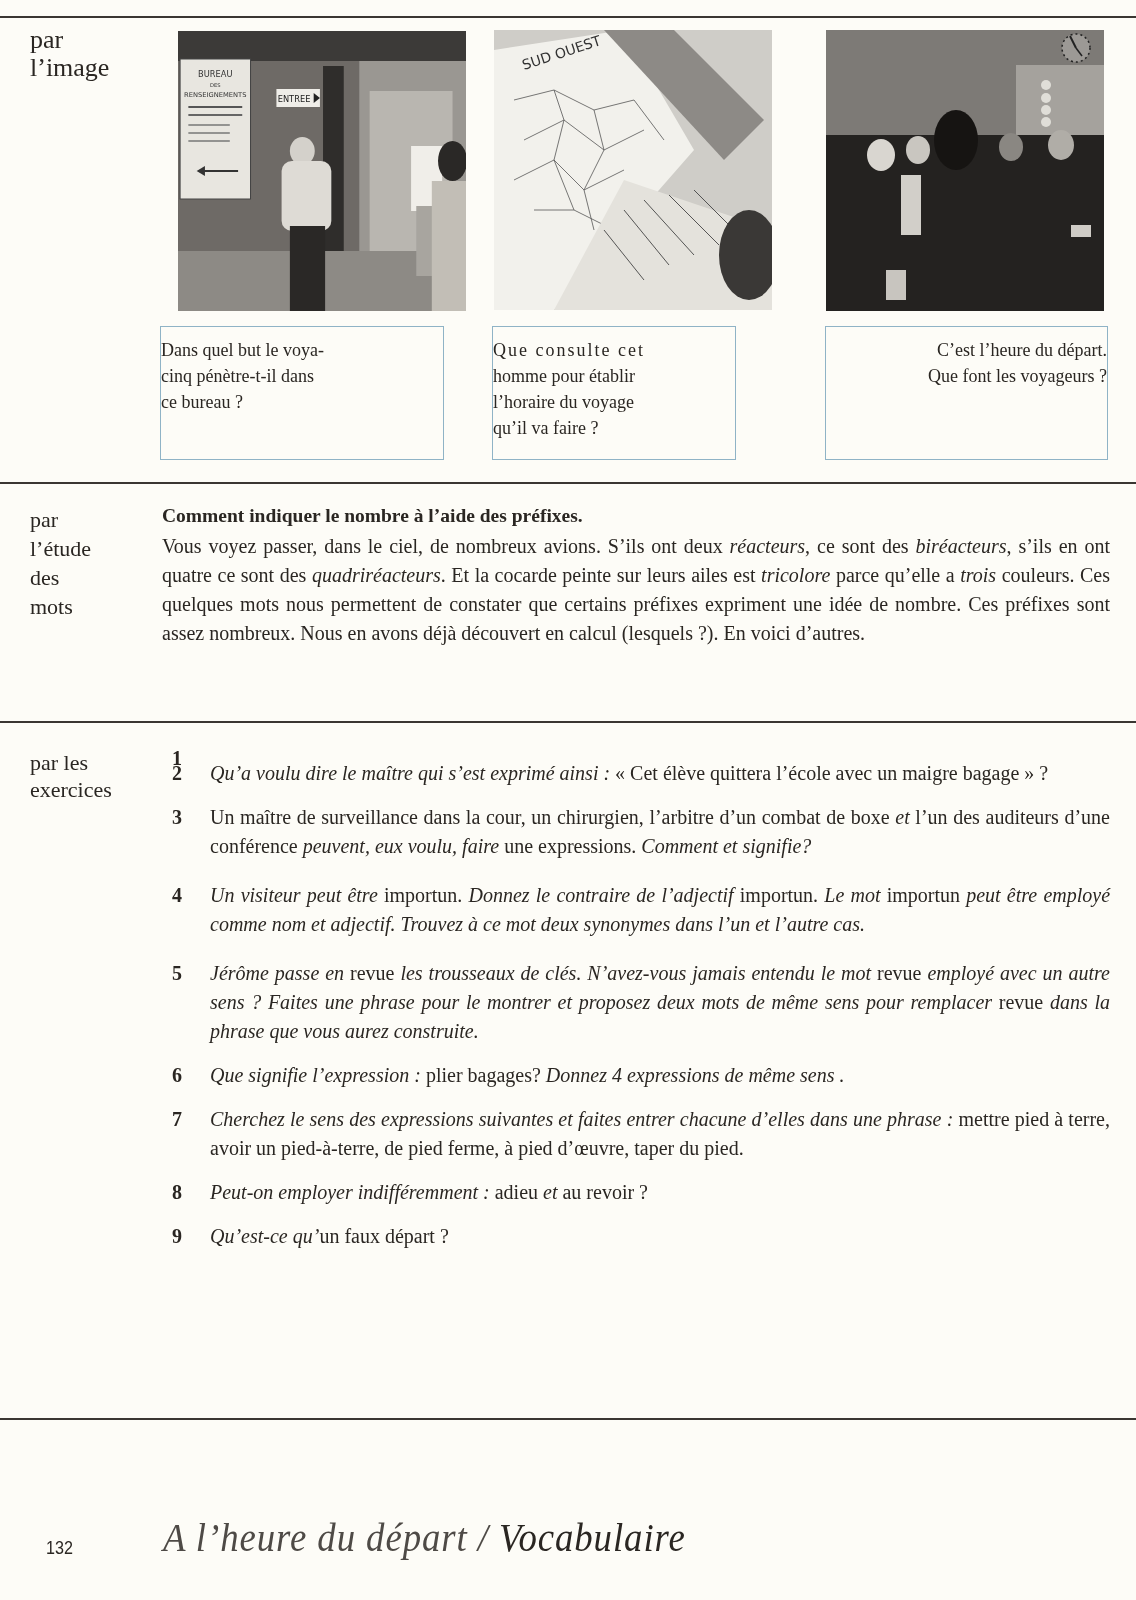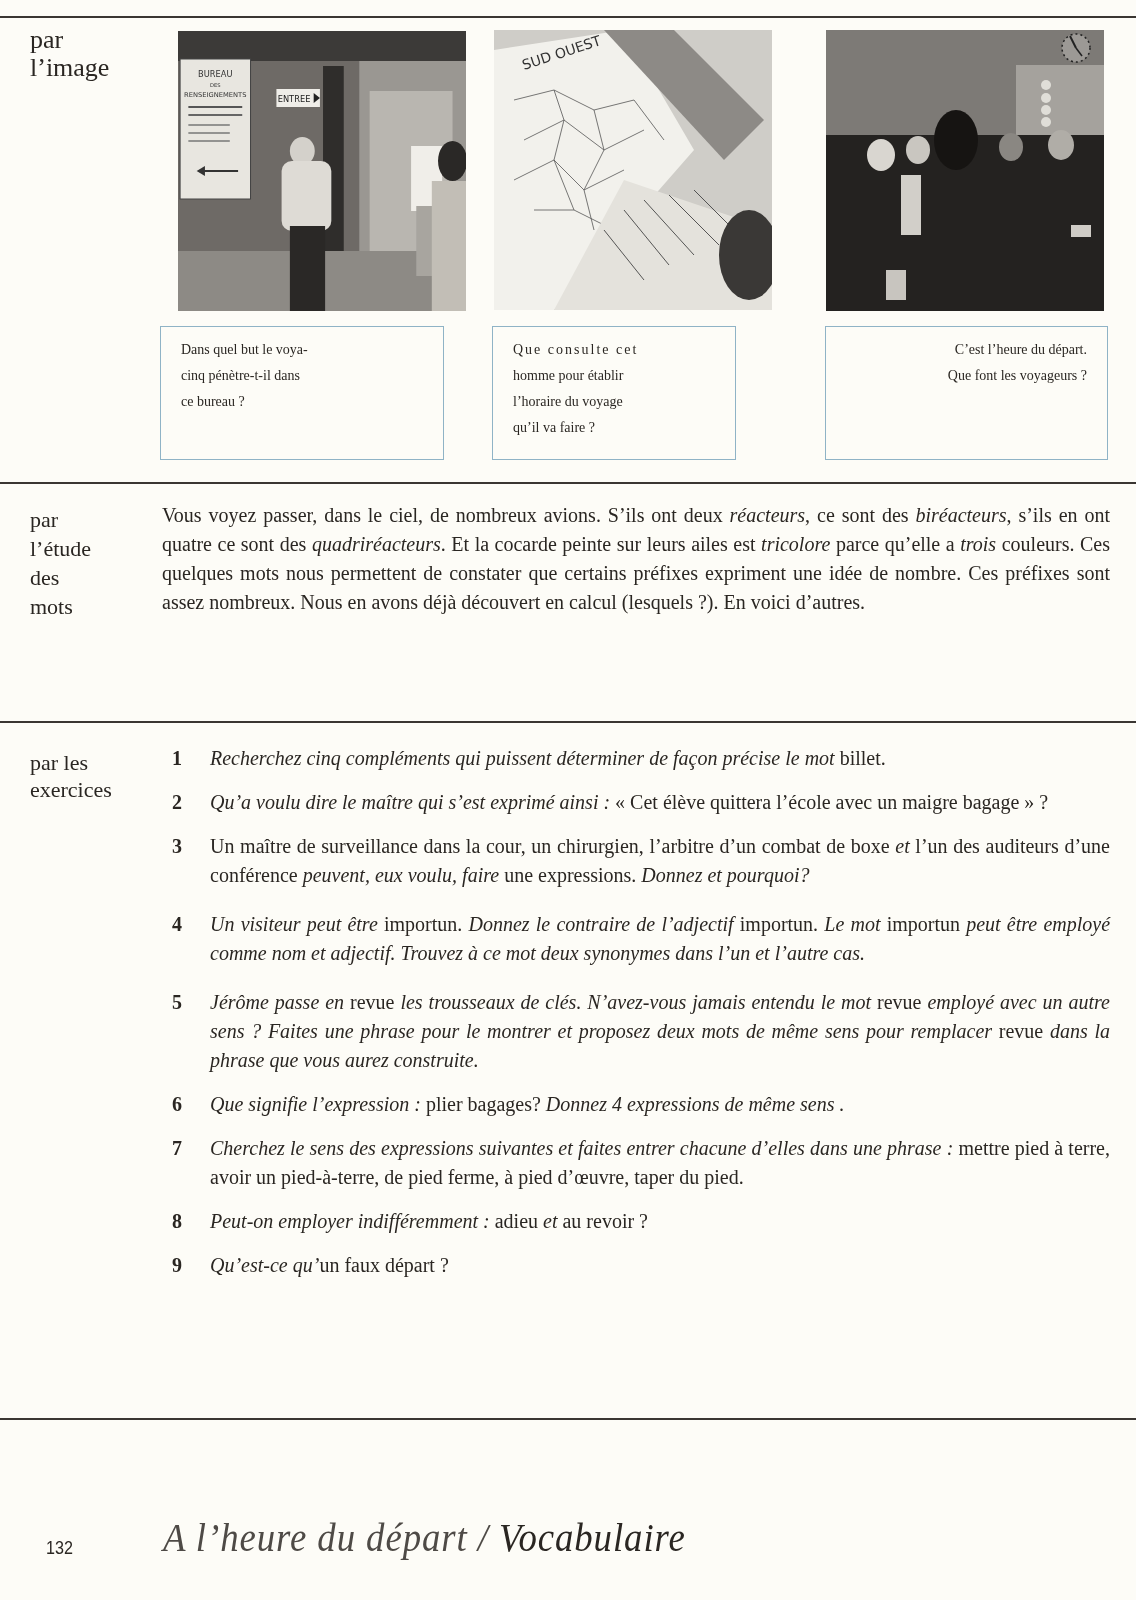--- a/index.html
+++ b/index.html
@@ -38,23 +38,23 @@
   .photo svg { width: 100%; height: 100%; display: block; }
   .p1 { left: 178px; width: 288px; }
   .p2 { left: 494px; width: 278px; top: 30px; }
   .p3 { left: 826px; width: 278px; top: 30px; height: 281px; }
 
   .caption-box {
     position: absolute;
     top: 326px;
     height: 134px;
     border: 1.5px solid #8fb3c6;
-    padding: 10px 20px;
-    font-family: "Liberation Serif", "DejaVu Serif", serif;
-    font-size: 14px;
+    padding: 10px 0;
+    font-family: "Liberation Serif", "DejaVu Serif", serif;
+    font-size: 18px;
     line-height: 26px;
     color: #2a2622;
     text-align: justify;
   }
   .c1 { left: 160px; width: 284px; }
   .c2 { left: 492px; width: 244px; }
   .c3 { left: 825px; width: 283px; text-align: right; }
   .c2 .wide { letter-spacing: 2px; }
 
   
@@ -221,40 +221,40 @@
 </div>
 
 <div class="side-label mid">
   <span>par</span>
   <span>l’étude</span>
   <span>des</span>
   <span>mots</span>
 </div>
 
 <div class="etude">
+  <h2>Comment indiquer le nombre à l’aide des préfixes.</h2>
   <p><span>Vous voyez passer, dans le ciel, de nombreux avions. S’ils ont deux </span><i>réacteurs</i><span>, ce sont des </span><i>biréacteurs</i><span>, s’ils en ont quatre ce sont des </span><i>quadriréacteurs</i><span>. Et la cocarde peinte sur leurs ailes est </span><i>tricolore</i><span> parce qu’elle a </span><i>trois</i><span> couleurs. Ces quelques mots nous permettent de constater que certains préfixes expriment une idée de nombre. Ces préfixes sont assez nombreux. Nous en avons déjà découvert en calcul (lesquels ?). En voici d’autres.</span></p>
 </div>
 
 <div class="side-label ex">
   <span>par les</span>
   <span>exercices</span>
 </div>
 
 <ol class="exercises">
   <li class="ex-item" style="margin-bottom:15px">
     <span class="ex-num">1</span>
-    <span><i>Recherchez cinq compléments qui puissent déterminer de façon précise le mot </i><span>billet.</span></span>
   </li>
   <li class="ex-item" style="margin-bottom:15px">
     <span class="ex-num">2</span>
     <span><i>Qu’a voulu dire le maître qui s’est exprimé ainsi : </i><span>« Cet élève quittera l’école avec un maigre bagage » ?</span></span>
   </li>
   <li class="ex-item" style="margin-bottom:20px">
     <span class="ex-num">3</span>
-    <span><span>Un maître de surveillance dans la cour, un chirurgien, l’arbitre d’un combat de boxe </span><i>et</i><span> l’un des auditeurs d’une conférence </span><i>peuvent, eux voulu, faire</i><span> une expressions. </span><i>Donnez et pourquoi?</i></span>
+    <span><span>Un maître de surveillance dans la cour, un chirurgien, l’arbitre d’un combat de boxe </span><i>et</i><span> l’un des auditeurs d’une conférence </span><i>peuvent, eux voulu, faire</i><span> une expressions. </span><i>Comment et signifie?</i></span>
   </li>
   <li class="ex-item" style="margin-bottom:20px">
     <span class="ex-num">4</span>
     <span><i>Un visiteur peut être </i><span>importun. </span><i>Donnez le contraire de l’adjectif </i><span>importun. </span><i>Le mot </i><span>importun </span><i>peut être employé comme nom et adjectif. Trouvez à ce mot deux synonymes dans l’un et l’autre cas.</i></span>
   </li>
   <li class="ex-item" style="margin-bottom:15px">
     <span class="ex-num">5</span>
     <span><i>Jérôme passe en </i><span>revue </span><i>les trousseaux de clés. N’avez-vous jamais entendu le mot </i><span>revue </span><i>employé avec un autre sens ? Faites une phrase pour le montrer et proposez deux mots de même sens pour remplacer </i><span>revue </span><i>dans la phrase que vous aurez construite.</i></span>
   </li>
   <li class="ex-item" style="margin-bottom:15px">

